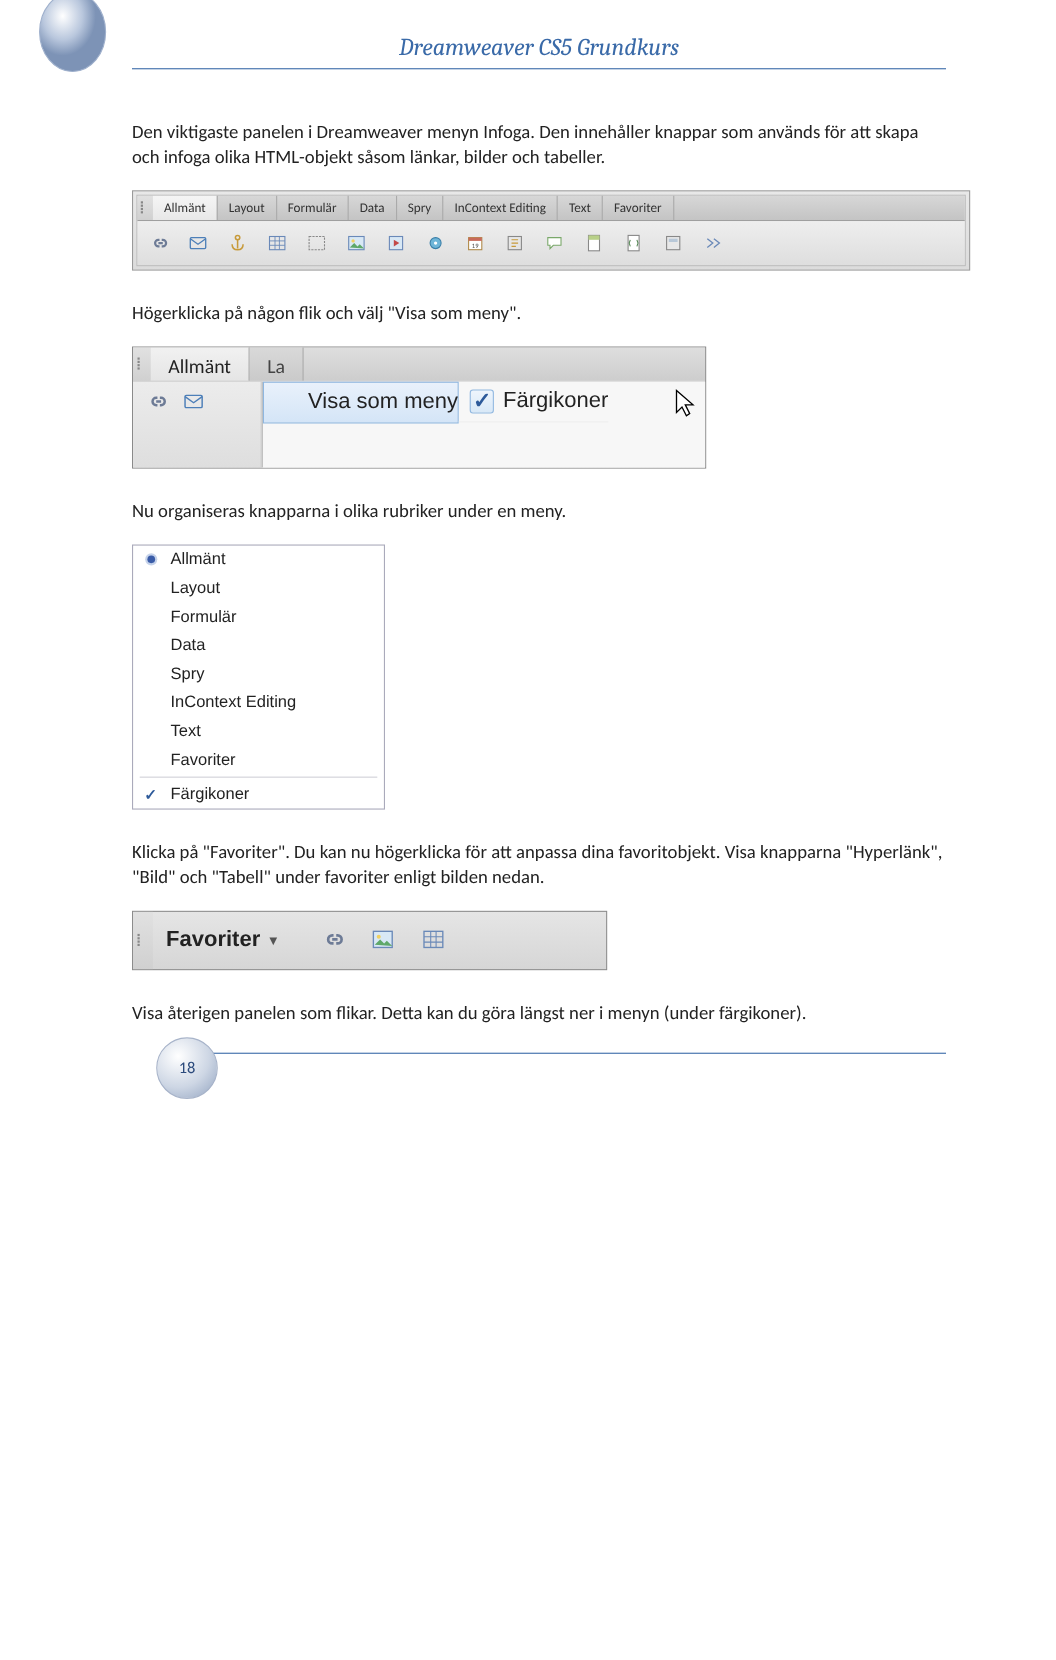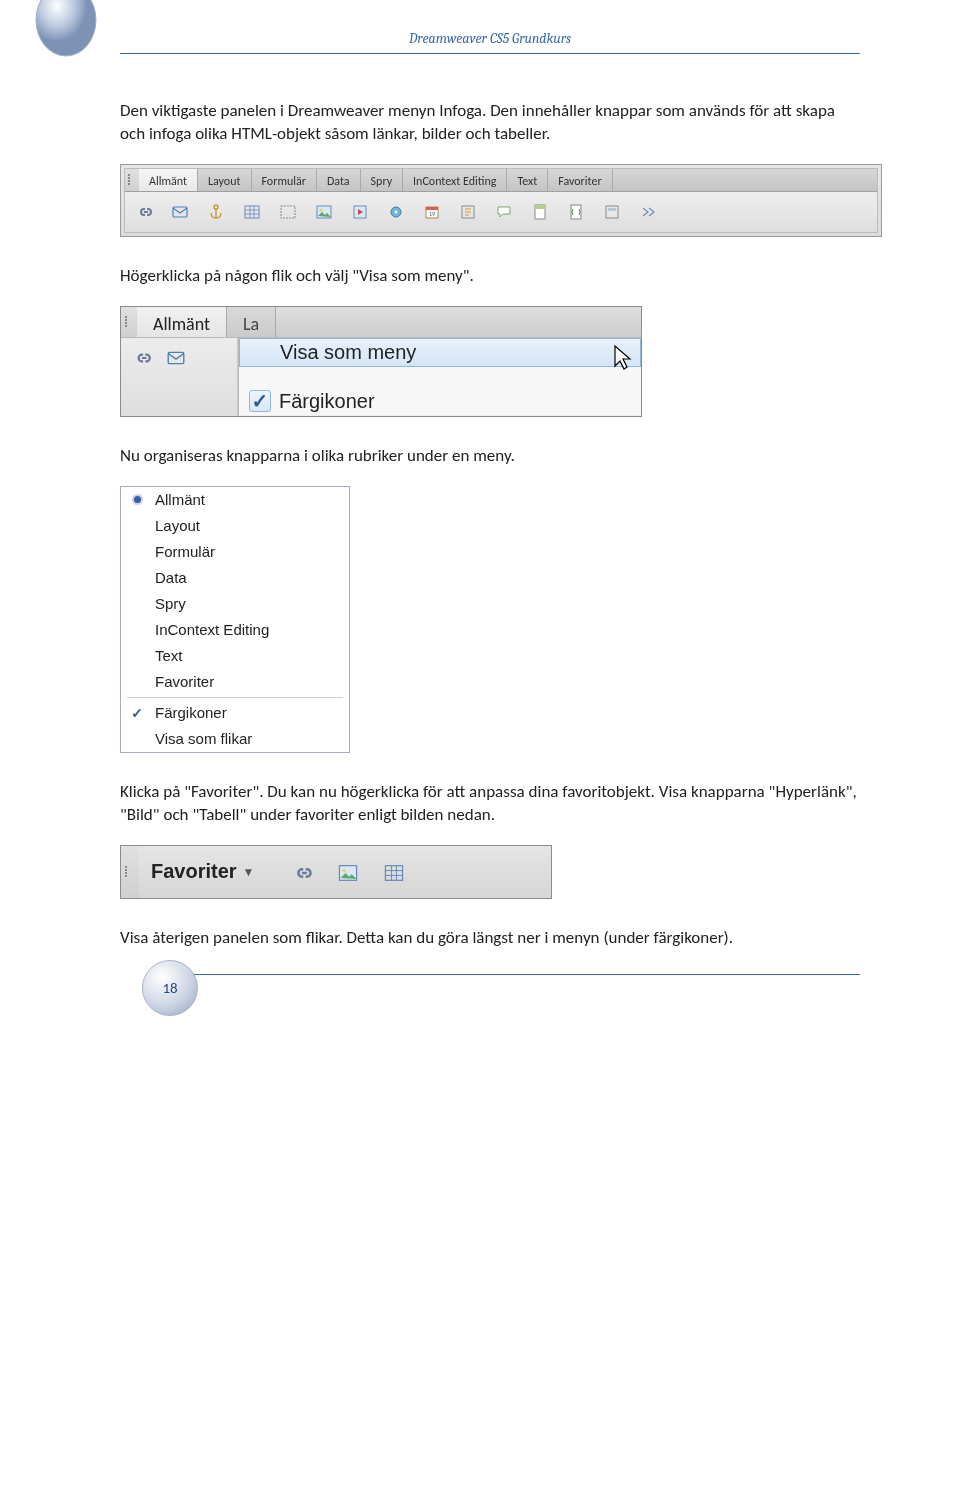--- a/index.html
+++ b/index.html
@@ -11,21 +11,21 @@
     width: 960px;
   }
   .page {
     padding: 30px 100px 40px 120px;
     position: relative;
   }
   .page-header {
     color: #3a6aa8;
     font-style: italic;
     font-family: "Cambria", serif;
-    font-size: 14px;
+    font-size: 22px;
     text-align: center;
     margin-bottom: 6px;
   }
   .header-rule {
     height: 0;
     border-top: 1px solid #3a6aa8;
     margin: 0 0 46px 0;
     position: relative;
   }
   .sphere {
@@ -93,21 +93,21 @@
   .iconrow {
     display: flex;
     gap: 18px;
     padding: 6px 10px;
     background: linear-gradient(#eeeeee,#dedede);
     height: 28px;
     align-items: center;
   }
   .ico16 {
     width: 18px; height: 18px;
-    display:inline-flex; align-items:flex-end; justify-content:center;
+    display:inline-flex; align-items:flex-start; justify-content:center;
     font-size: 14px;
     color:#555;
   }
   .ico16 svg { display:block; }
 
   
   .ctx-shot {
     border: 1px solid #8a8a8a;
     width: 520px;
     margin: 6px 0 28px 0;
@@ -144,23 +144,22 @@
     align-items:flex-start;
     gap:12px;
     padding:8px 10px;
   }
   .ctx-lower-left .ico16 { width:22px; height:22px; }
   .ctx-menu {
     flex:1;
     background:#f7f7f7;
     border-left:1px solid #bbb;
     display:flex;
-    flex-direction:column;
+    flex-direction:row;
     position:relative;
-    gap:20px;
   }
   .ctx-menu-item {
     height: 36px;
     display:flex;
     align-items:center;
     padding-left: 40px;
     font-size: 20px;
     font-family:"Segoe UI", sans-serif;
     color:#222;
     border-bottom:1px solid #eee;
@@ -482,23 +481,20 @@
         <span>Text</span>
       </div>
     <div class="vmenu-item">
         <span>Favoriter</span>
       </div>
     <div class="vmenu-sep"></div>
     <div class="vmenu-item">
       <span class="vmenu-mark vcheck">✓</span>
       <span>Färgikoner</span>
     </div>
-    <div class="vmenu-item">
-        <span>Visa som flikar</span>
-      </div>
   </div>
 
   <p class="body">Klicka på "Favoriter". Du kan nu högerklicka för att anpassa dina favoritobjekt. Visa knapparna "Hyperlänk", "Bild" och "Tabell" under favoriter enligt bilden nedan.</p>
 
   <div class="favbar">
     <div class="grip">
         <span></span>
         <span></span>
         <span></span>
         <span></span>

